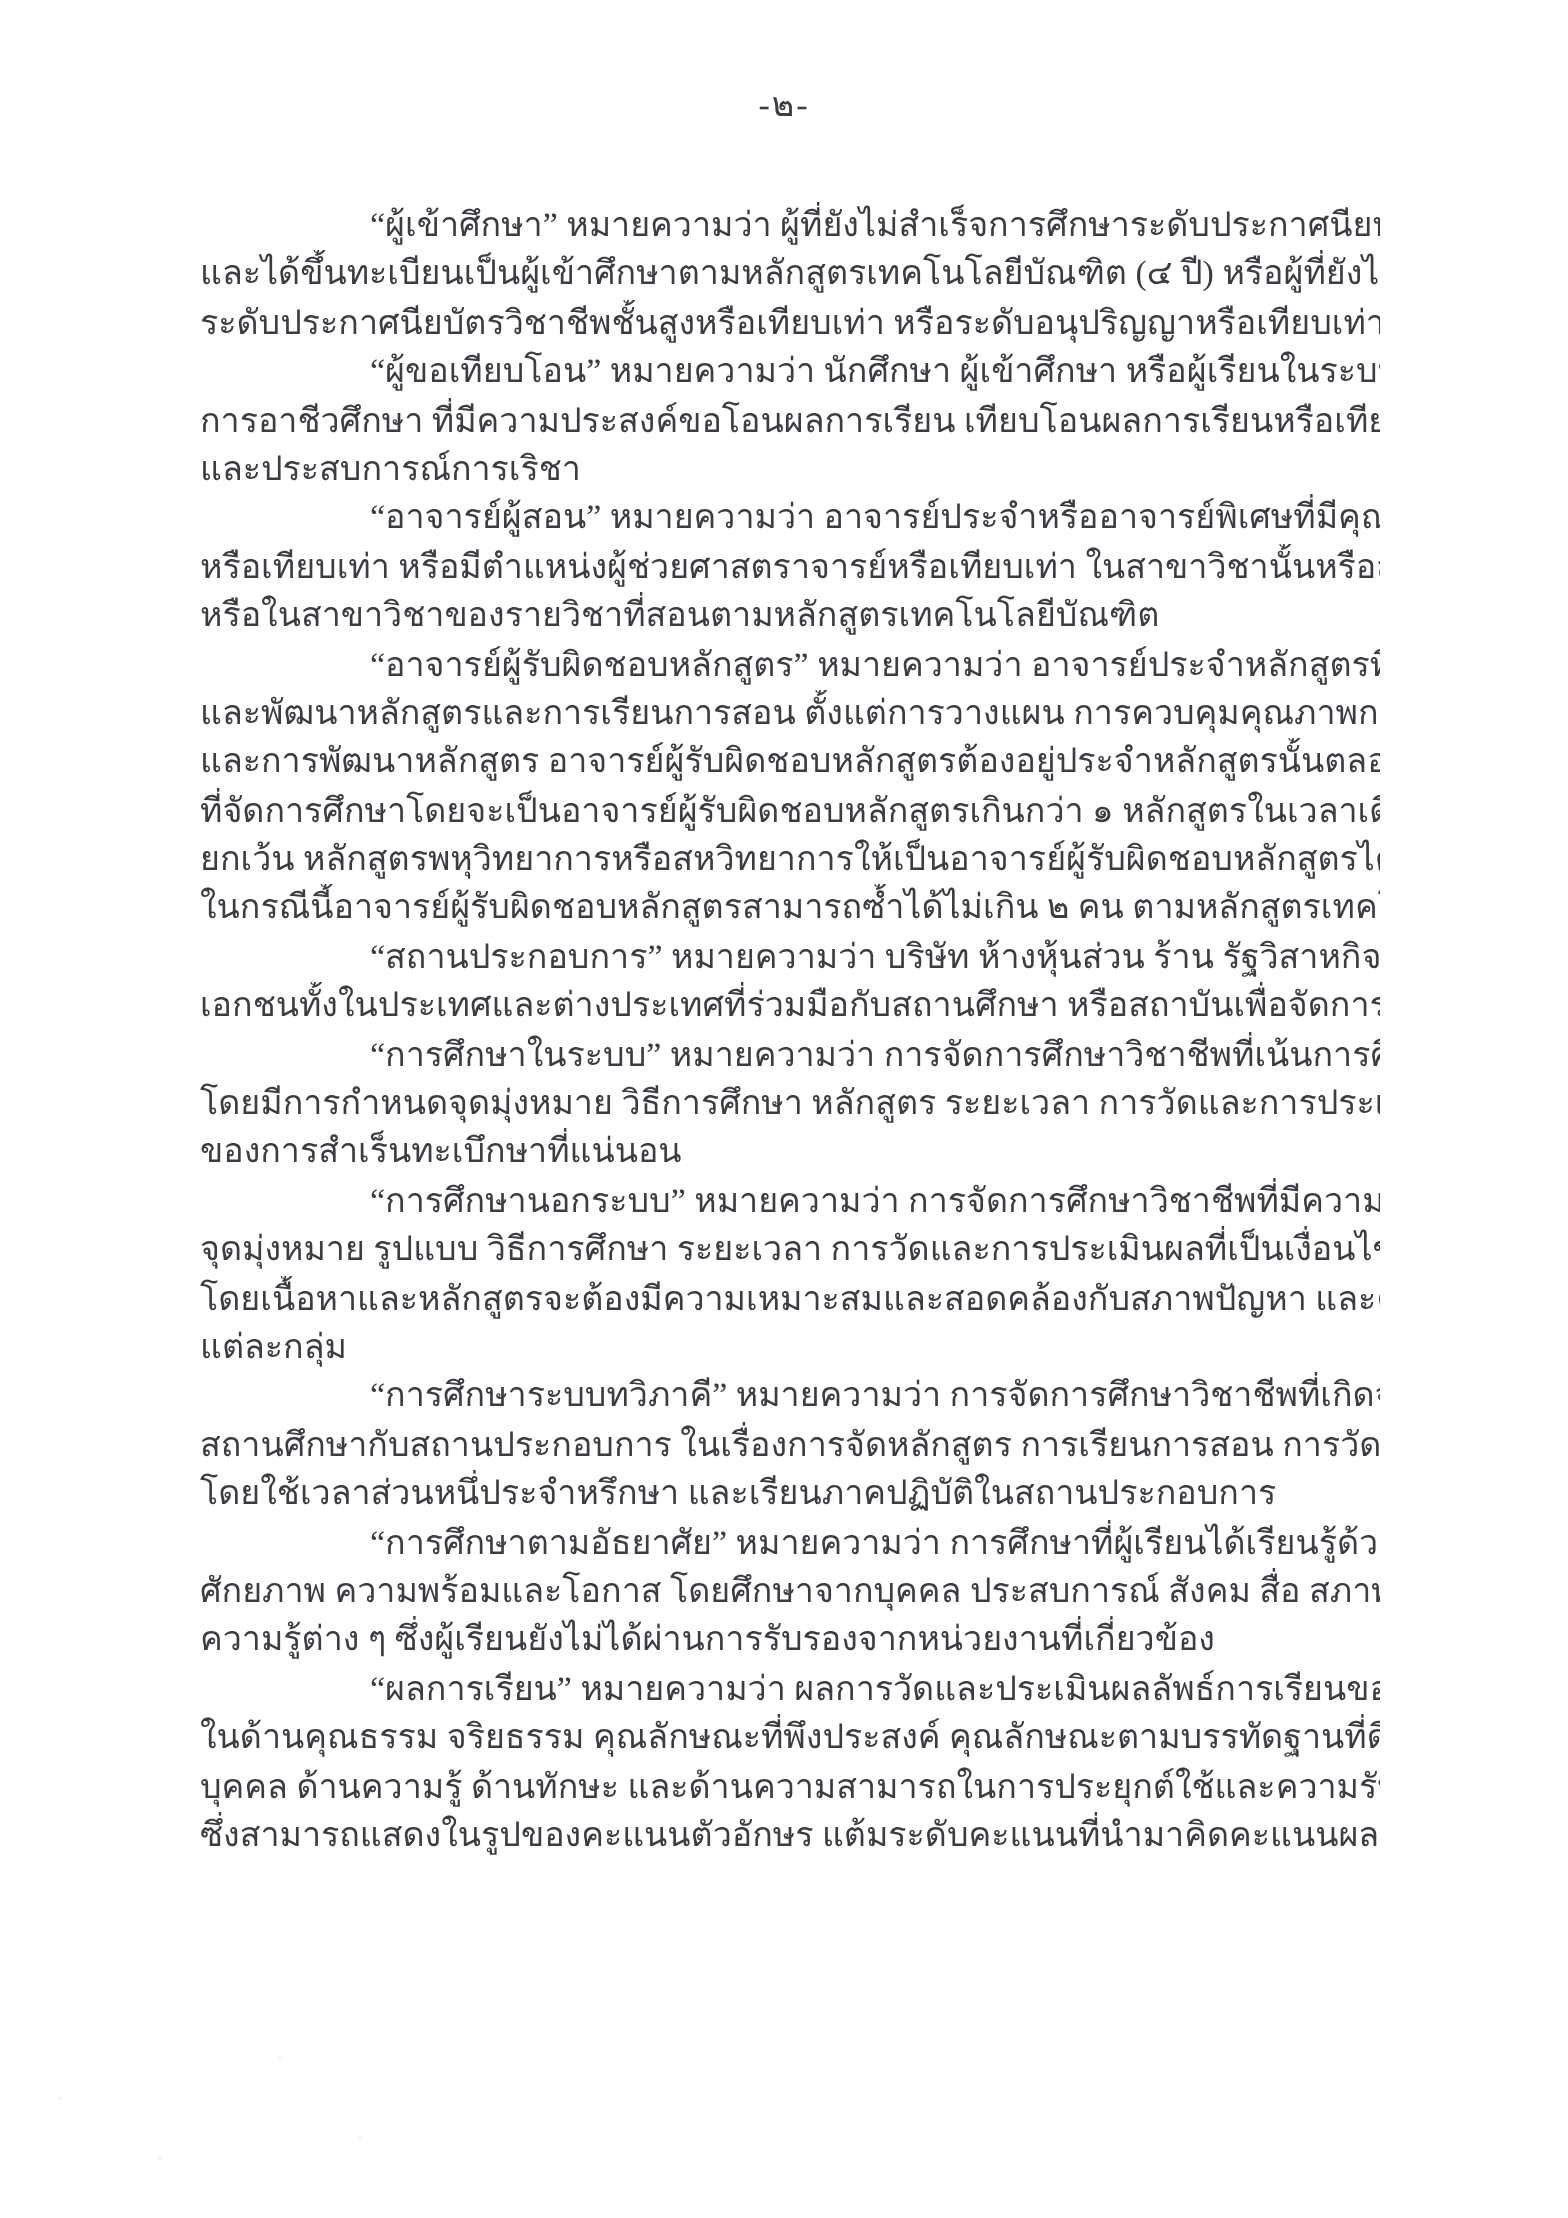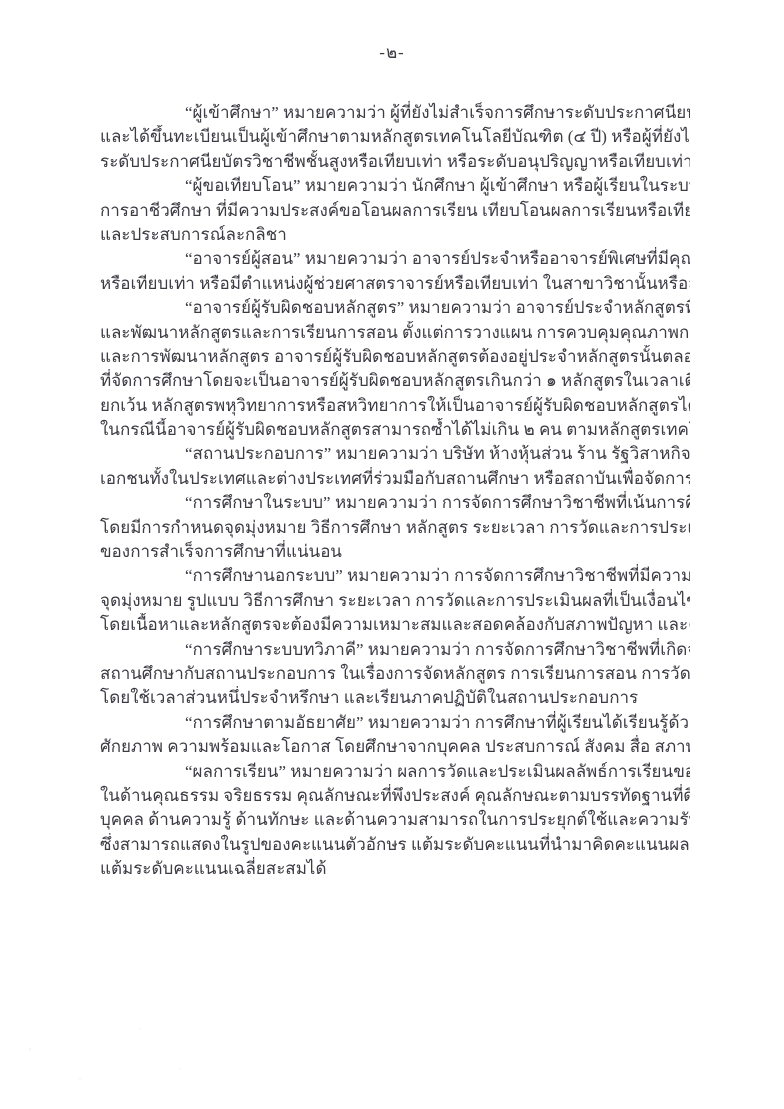--- a/index.html
+++ b/index.html
@@ -77,70 +77,72 @@
 
     <p class="para">
       <span class="line first fill">“ผู้เข้าศึกษา” หมายความว่า ผู้ที่ยังไม่สำเร็จการศึกษาระดับประกาศนียบัตรวิชาชีพ หรือเทียบเท่า</span>
       <span class="line fill">และได้ขึ้นทะเบียนเป็นผู้เข้าศึกษาตามหลักสูตรเทคโนโลยีบัณฑิต (๔ ปี) หรือผู้ที่ยังไม่สำเร็จการศึกษา</span>
       <span class="line fill">ระดับประกาศนียบัตรวิชาชีพชั้นสูงหรือเทียบเท่า หรือระดับอนุปริญญาหรือเทียบเท่า และได้ขึ้นทะเบียน</span>
     </p>
 
     <p class="para">
       <span class="line first fill">“ผู้ขอเทียบโอน” หมายความว่า นักศึกษา ผู้เข้าศึกษา หรือผู้เรียนในระบบธนาคารหน่วยกิต</span>
       <span class="line fill">การอาชีวศึกษา ที่มีความประสงค์ขอโอนผลการเรียน เทียบโอนผลการเรียนหรือเทียบโอนความรู้</span>
-      <span class="line">และประสบการณ์ละกลิชา</span>
+      <span class="line">และประสบการณ์การเริชา</span>
     </p>
 
     <p class="para">
       <span class="line first fill">“อาจารย์ผู้สอน” หมายความว่า อาจารย์ประจำหรืออาจารย์พิเศษที่มีคุณวุฒิขั้นต่ำปริญญาโท</span>
       <span class="line fill">หรือเทียบเท่า หรือมีตำแหน่งผู้ช่วยศาสตราจารย์หรือเทียบเท่า ในสาขาวิชานั้นหรือสาขาวิชาที่สัมพันธ์กัน</span>
+      <span class="line">หรือในสาขาวิชาของรายวิชาที่สอนตามหลักสูตรเทคโนโลยีบัณฑิต</span>
     </p>
 
     <p class="para">
       <span class="line first fill">“อาจารย์ผู้รับผิดชอบหลักสูตร” หมายความว่า อาจารย์ประจำหลักสูตรที่มีภาระหน้าที่ในการบริหาร</span>
       <span class="line fill">และพัฒนาหลักสูตรและการเรียนการสอน ตั้งแต่การวางแผน การควบคุมคุณภาพการติดตามประเมินผล</span>
       <span class="line fill">และการพัฒนาหลักสูตร อาจารย์ผู้รับผิดชอบหลักสูตรต้องอยู่ประจำหลักสูตรนั้นตลอดระยะเวลา</span>
       <span class="line fill">ที่จัดการศึกษาโดยจะเป็นอาจารย์ผู้รับผิดชอบหลักสูตรเกินกว่า ๑ หลักสูตรในเวลาเดียวกันไม่ได้</span>
       <span class="line fill">ยกเว้น หลักสูตรพหุวิทยาการหรือสหวิทยาการให้เป็นอาจารย์ผู้รับผิดชอบหลักสูตรได้อีกหนึ่งหลักสูตร</span>
       <span class="line">ในกรณีนี้อาจารย์ผู้รับผิดชอบหลักสูตรสามารถซ้ำได้ไม่เกิน ๒ คน ตามหลักสูตรเทคโนโลยีบัณฑิต</span>
     </p>
 
     <p class="para">
       <span class="line first fill">“สถานประกอบการ” หมายความว่า บริษัท ห้างหุ้นส่วน ร้าน รัฐวิสาหกิจ หน่วยงานของรัฐและ</span>
       <span class="line">เอกชนทั้งในประเทศและต่างประเทศที่ร่วมมือกับสถานศึกษา หรือสถาบันเพื่อจัดการอาชีวศึกษา</span>
     </p>
 
     <p class="para">
       <span class="line first fill">“การศึกษาในระบบ” หมายความว่า การจัดการศึกษาวิชาชีพที่เน้นการศึกษาในสถานศึกษาเป็นหลัก</span>
       <span class="line fill">โดยมีการกำหนดจุดมุ่งหมาย วิธีการศึกษา หลักสูตร ระยะเวลา การวัดและการประเมินผลที่เป็นเงื่อนไข</span>
-      <span class="line">ของการสำเร็จการศึกษาที่แน่นอน</span>
+      <span class="line">ของการสำเร็นทะเบึกษาที่แน่นอน</span>
     </p>
 
     <p class="para">
       <span class="line first fill">“การศึกษานอกระบบ” หมายความว่า การจัดการศึกษาวิชาชีพที่มีความยืดหยุ่นในการกำหนด</span>
       <span class="line fill">จุดมุ่งหมาย รูปแบบ วิธีการศึกษา ระยะเวลา การวัดและการประเมินผลที่เป็นเงื่อนไขของการสำเร็จการศึกษา</span>
       <span class="line fill">โดยเนื้อหาและหลักสูตรจะต้องมีความเหมาะสมและสอดคล้องกับสภาพปัญหา และความต้องการของบุคคล</span>
+      <span class="line">แต่ละกลุ่ม</span>
     </p>
 
     <p class="para">
       <span class="line first fill">“การศึกษาระบบทวิภาคี” หมายความว่า การจัดการศึกษาวิชาชีพที่เกิดจากข้อตกลงระหว่าง</span>
       <span class="line fill">สถานศึกษากับสถานประกอบการ ในเรื่องการจัดหลักสูตร การเรียนการสอน การวัดและการประเมินผล</span>
       <span class="line">โดยใช้เวลาส่วนหนึ่ประจำหรึกษา และเรียนภาคปฏิบัติในสถานประกอบการ</span>
     </p>
 
     <p class="para">
       <span class="line first fill">“การศึกษาตามอัธยาศัย” หมายความว่า การศึกษาที่ผู้เรียนได้เรียนรู้ด้วยตนเองตามความสนใจ</span>
       <span class="line fill">ศักยภาพ ความพร้อมและโอกาส โดยศึกษาจากบุคคล ประสบการณ์ สังคม สื่อ สภาพแวดล้อม หรือแหล่ง</span>
+      <span class="line">ความรู้ต่าง ๆ ซึ่งผู้เรียนยังไม่ได้ผ่านการรับรองจากหน่วยงานที่เกี่ยวข้อง</span>
     </p>
 
     <p class="para">
       <span class="line first fill">“ผลการเรียน” หมายความว่า ผลการวัดและประเมินผลลัพธ์การเรียนของผู้ขอเทียบโอน</span>
       <span class="line fill">ในด้านคุณธรรม จริยธรรม คุณลักษณะที่พึงประสงค์ คุณลักษณะตามบรรทัดฐานที่ดีของสังคม และลักษณะ</span>
       <span class="line fill">บุคคล ด้านความรู้ ด้านทักษะ และด้านความสามารถในการประยุกต์ใช้และความรับผิดชอบที่ได้จากการศึกษา</span>
       <span class="line fill">ซึ่งสามารถแสดงในรูปของคะแนนตัวอักษร แต้มระดับคะแนนที่นำมาคิดคะแนนผลการเรียนหรือคำนวณ</span>
-      <span class="line">แต้มระดับคะแนนเฉลี่ยสะสมได้</span>
     </p>
 
   </div>
 
   <div class="scan-noise"></div>
 
 </div>
 
 </body></html>

